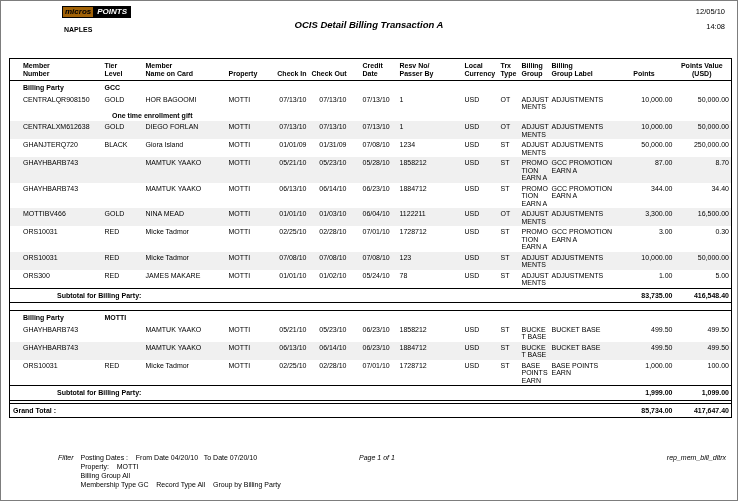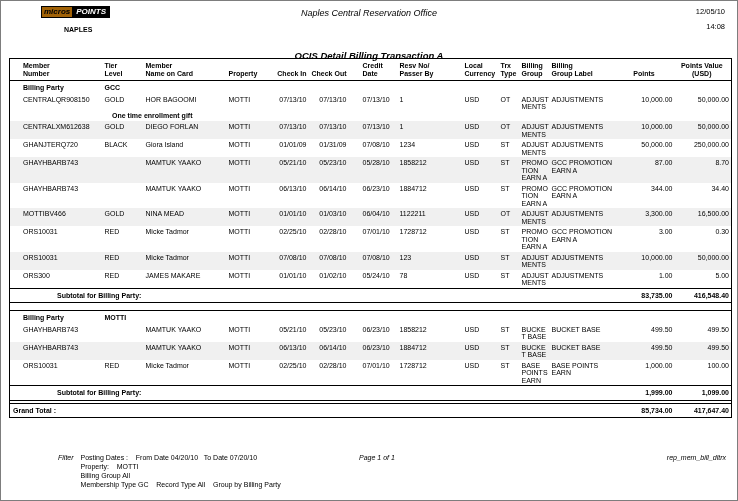--- a/index.html
+++ b/index.html
@@ -4,27 +4,27 @@
 <style>
   * { margin:0; padding:0; box-sizing:border-box; }
   html,body { background:#fff; }
   .page {
     position:relative; width:738px; height:501px; background:#fff;
     border:1px solid #7d7d7d; overflow:hidden;
     font-family:"Liberation Sans", sans-serif; color:#000;
   }
   
   .logo { position:absolute; left:40px; top:5px; display:flex; font-style:italic; font-weight:bold; font-size:8px; line-height:10px; }
-  .logo .micros { border:1px solid #000; background:#a16207; color:#000; padding:0 2px; }
+  .logo .micros { border:1px solid #000; background:#a16207; color:#000; padding:0 2px;margin-left:21px; }
   .logo .fidelio { border:1px solid #000; border-left:none; background:#000; color:#fff; padding:0 3px; }
   .naples { position:absolute; left:63px; top:25px; font-weight:bold; font-size:7px; }
   .office { position:absolute; top:7px; left:0; right:0; text-align:center; font-style:italic; font-size:9px; }
   .rdate { position:absolute; top:6px; right:12px; font-size:7.5px; }
   .rtime { position:absolute; top:21px; right:12px; font-size:7.5px; }
-  .rtitle { position:absolute; top:49px; left:0; right:0; text-align:center; font-style:italic; font-weight:bold; font-size:9.5px; }
+  .rtitle { position:absolute; top:18px; left:0; right:0; text-align:center; font-style:italic; font-weight:bold; font-size:9.5px; }
   
   table.report {
     position:absolute; left:8px; top:57px; width:722px;
     border-collapse:collapse; table-layout:fixed;
     border:1px solid #000; font-size:7px; line-height:7.5px;
   }
   th, td { padding:2px 1px 1px; vertical-align:top; }
   th { font-weight:bold; vertical-align:bottom; border-bottom:1px solid #000;
        white-space:pre-line; padding-top:3px; padding-bottom:3px; }
   .a-r { text-align:right; } .a-c { text-align:center; } .a-l { text-align:left; }
@@ -56,21 +56,20 @@
 </head>
 <body>
 
 <div class="page">
 
   <div class="logo">
     <span class="micros">micros</span>
     <span class="fidelio">POINTS</span>
   </div>
   <div class="naples">NAPLES</div>
-  <div class="office">Naples Central Reservation Office</div>
   <div class="rdate">12/05/10</div>
   <div class="rtime">14:08</div>
   <div class="rtitle">OCIS Detail Billing Transaction A</div>
 
   <table class="report">
       <colgroup>
         <col style="width: 87px;">
         <col style="width: 45px;">
         <col style="width: 75px;">
         <col style="width: 43px;">

